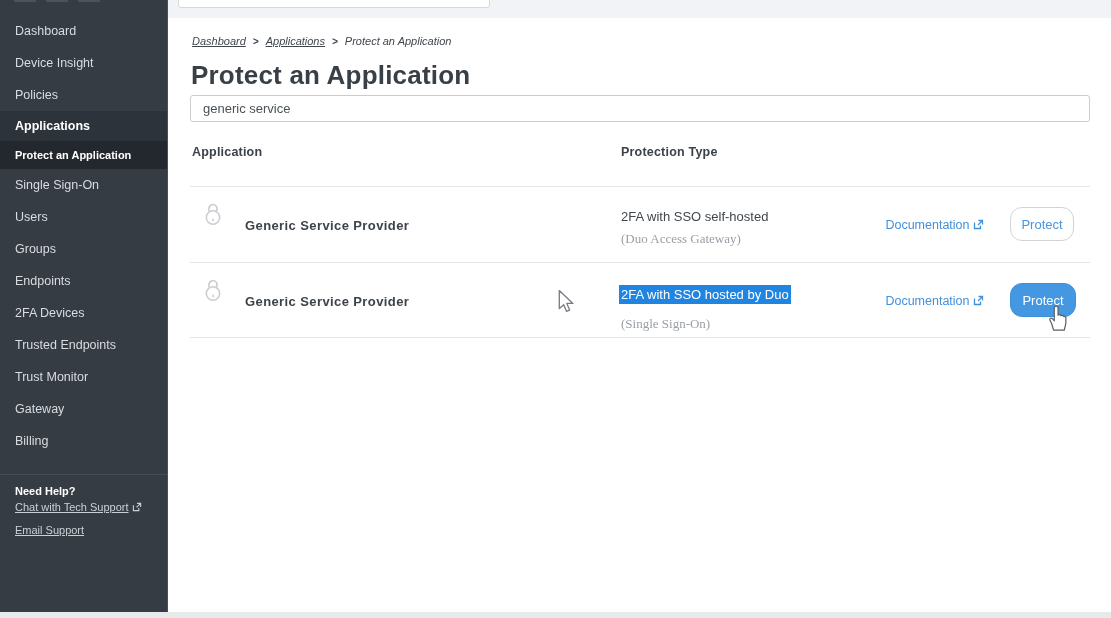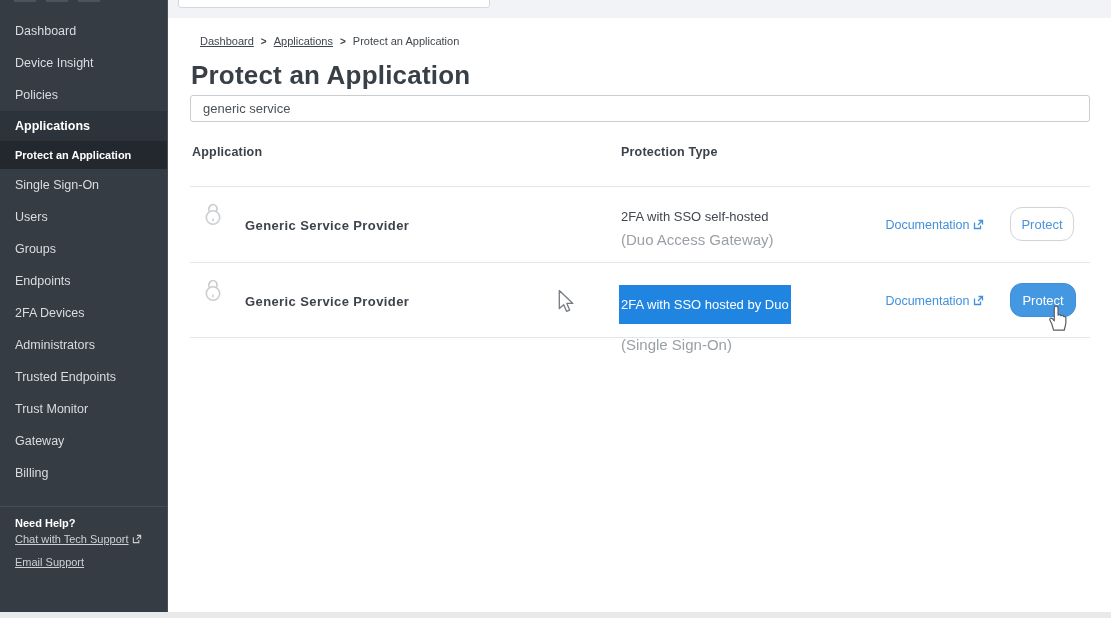--- a/index.html
+++ b/index.html
@@ -46,21 +46,21 @@
   .main { position:absolute; left:168px; top:0; width:943px; height:612px; background:#ffffff; }
   .topstrip {
     position:absolute; left:0; top:0; width:943px; height:18px;
     background:#f2f3f6; overflow:hidden;
   }
   .topsearch-partial {
     position:absolute; left:10px; top:-8px; width:312px; height:16px;
     background:#ffffff; border:1px solid #d5d9de; border-radius:3px;
   }
 
-  .breadcrumb { position:absolute; left:32px; top:35px; font-size:11px; color:#40464d; }
+  .breadcrumb { position:absolute; left:24px; top:35px; font-size:11px; color:#40464d;font-style:italic; }
   .breadcrumb a { color:#40464d; text-decoration:underline; cursor:pointer; }
   .crumb-sep { font-weight:bold; font-size:10px; margin:0 7px; color:#3e444b; }
 
   .page-title {
     position:absolute; left:23px; top:60px;
     font-size:26px; font-weight:bold; color:#383f46; letter-spacing:0.2px;
   }
 
   .search-input {
     position:absolute; left:22px; top:95px; width:900px; height:27px;
@@ -80,23 +80,23 @@
 
   .app-row { position:absolute; left:0; width:943px; height:75px; }
   .lock-icon { position:absolute; left:35px; top:13px; }
   .app-name {
     position:absolute; left:77px; top:50%; transform:translateY(-50%);
     font-size:13px; font-weight:bold; color:#3d434a; letter-spacing:0.4px;
   }
   .ptype-block { position:absolute; left:453px; top:22px; }
   .ptype-line1 { font-size:13px; color:#40474d; margin-bottom:7px; }
   .ptype-line1.selected {
-    display:inline-block; background:#2085e1; color:#ffffff; padding:12px 2px; margin-left:-2px;
-  }
-  .ptype-line2 { font-size:15px; color:#9aa0a6; }
+    display:inline-block; background:#2085e1; color:#ffffff; padding:2px 2px; margin-left:-2px;
+  }
+  .ptype-line2 { font-size:13px; color:#9aa0a6;font-family:Liberation Serif, serif; }
   .doc-link {
     position:absolute; right:127px; top:50%; transform:translateY(-50%);
     font-size:12.5px; color:#4190dc; cursor:pointer; white-space:nowrap;
   }
   .protect-btn {
     position:absolute; left:842px; top:20px; width:64px; height:34px;
     background:#ffffff; border:1px solid #d0d4d8; border-radius:12px;
     font-family:"Liberation Sans", sans-serif;
     font-size:13px; color:#4a94de; cursor:pointer;
   }
@@ -123,21 +123,20 @@
     <div class="nav-item">Dashboard</div>
     <div class="nav-item">Device Insight</div>
     <div class="nav-item">Policies</div>
     <div class="nav-item active-parent">Applications</div>
     <div class="nav-item active-sub">Protect an Application</div>
     <div class="nav-item">Single Sign-On</div>
     <div class="nav-item">Users</div>
     <div class="nav-item">Groups</div>
     <div class="nav-item">Endpoints</div>
     <div class="nav-item">2FA Devices</div>
-    <div class="nav-item">Administrators</div>
     <div class="nav-item">Trusted Endpoints</div>
     <div class="nav-item">Trust Monitor</div>
     <div class="nav-item">Gateway</div>
     <div class="nav-item">Billing</div>
   </div>
   <div class="sidebar-divider"></div>
   <div class="help">
     <div class="help-title">Need Help?</div>
     <div class="help-row">
       <a class="help-link">Chat with Tech Support</a><span class="ext-icon-sm"><svg width="10" height="10" viewBox="0 0 11 11">

